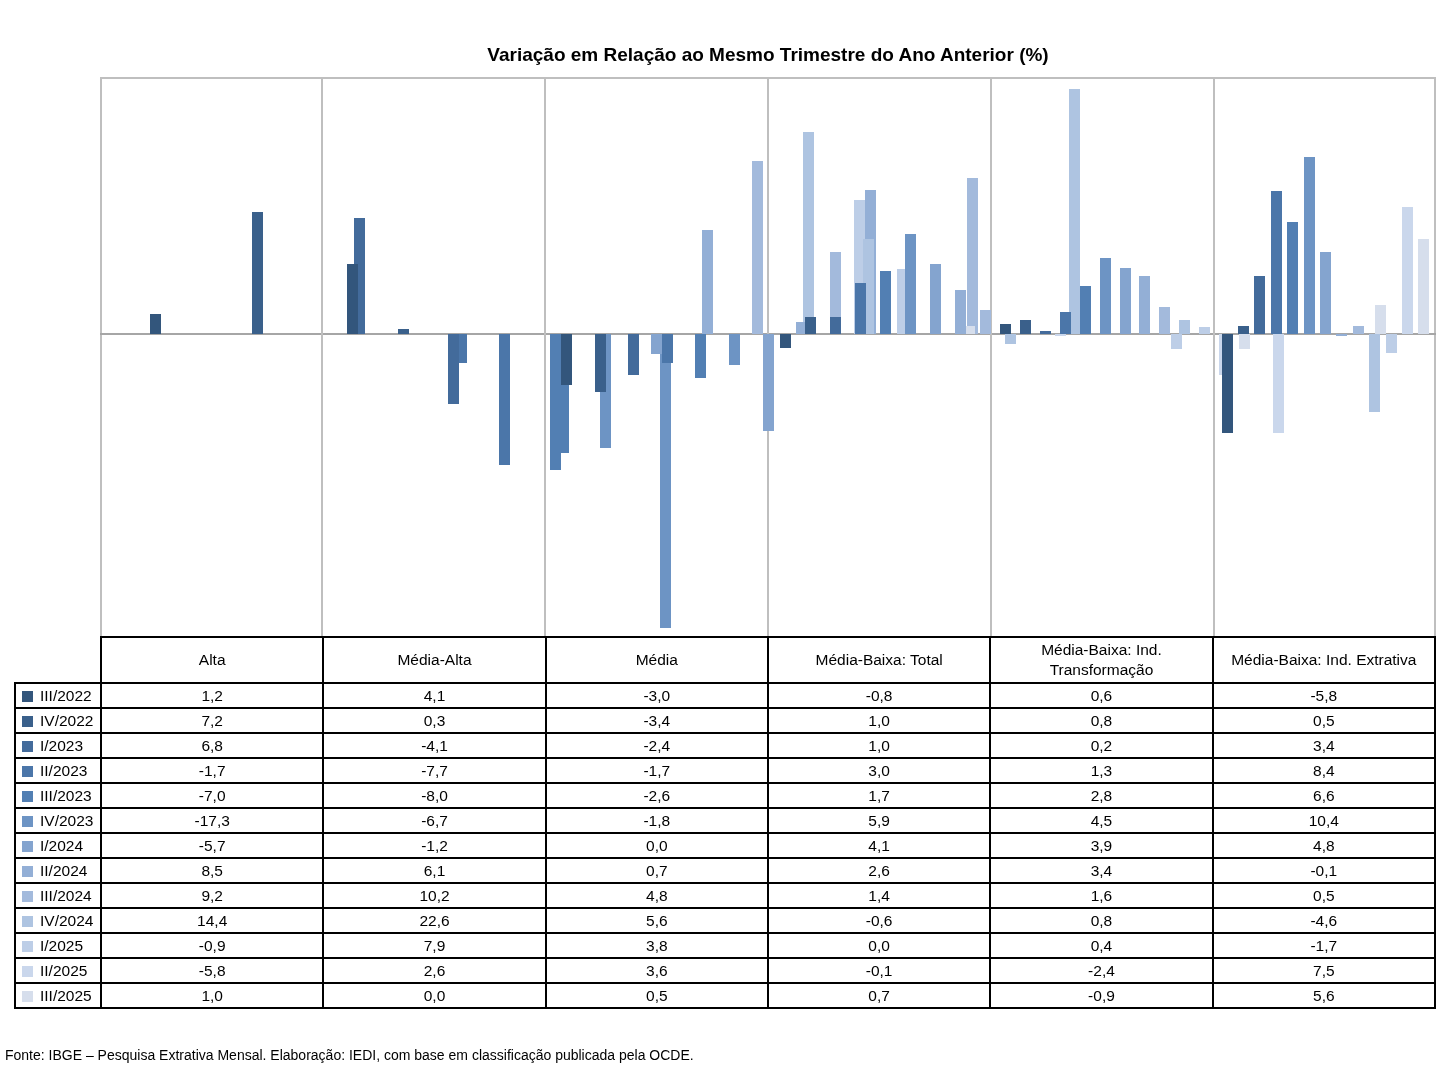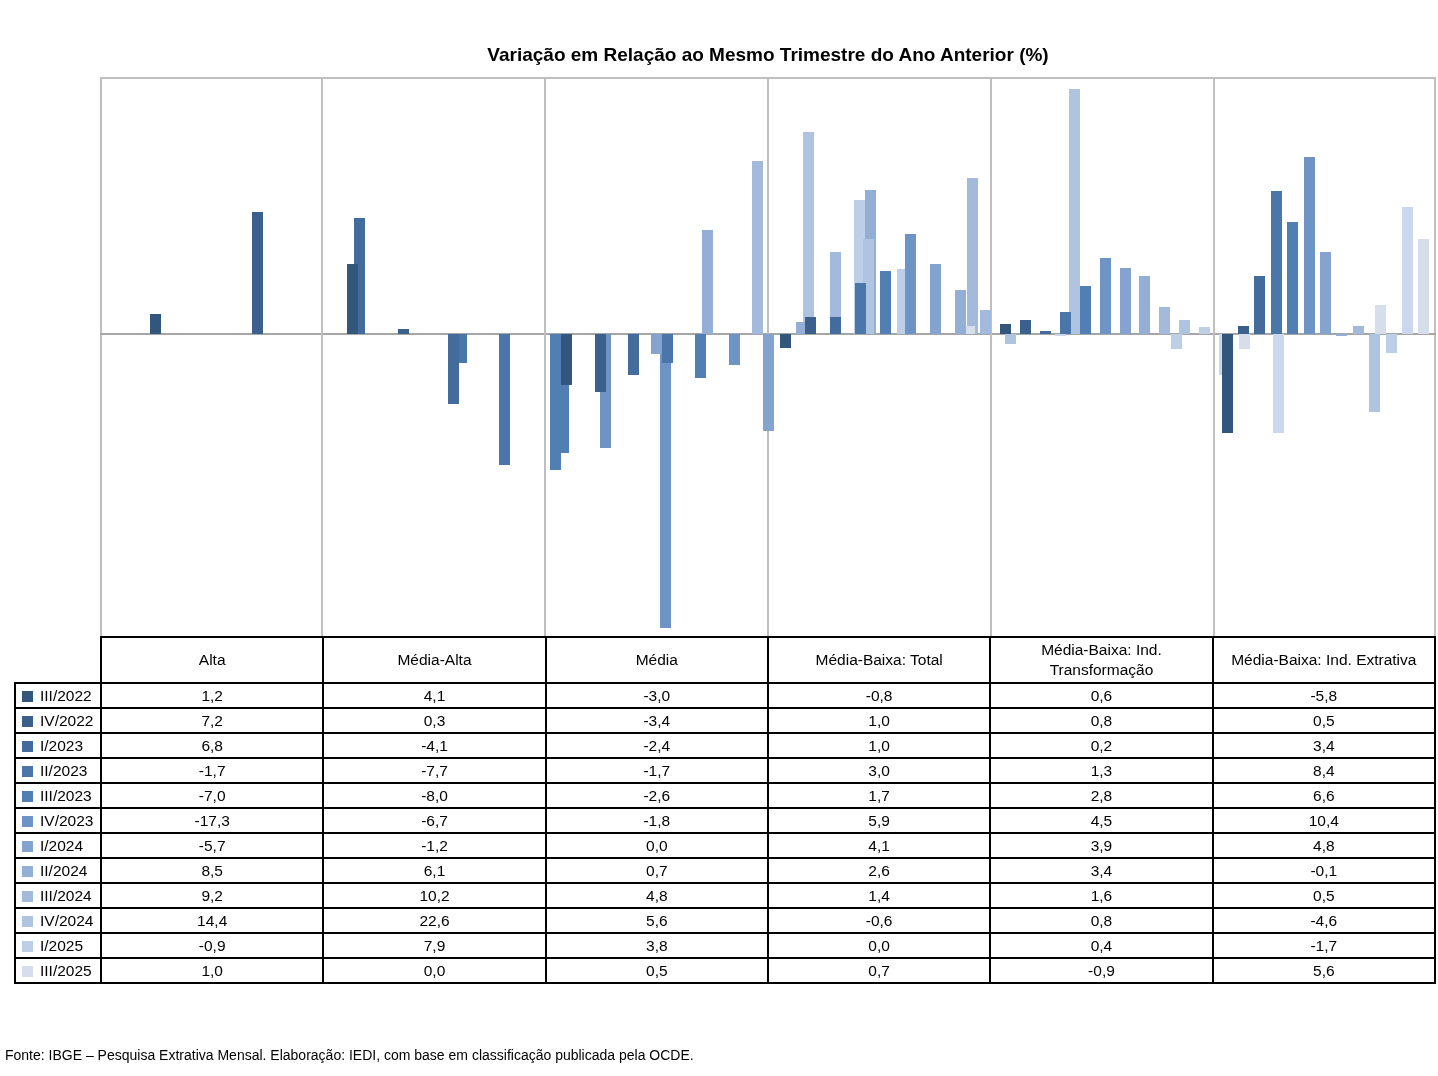--- a/index.html
+++ b/index.html
@@ -249,20 +249,29 @@
         <tr>
           <td class="rowlabel"><span class="swatch" style="background: rgb(189, 206, 231);"></span>I/2025</td>
           <td>-0,9</td>
           <td>7,9</td>
           <td>3,8</td>
           <td>0,0</td>
           <td>0,4</td>
           <td>-1,7</td>
         </tr>
         <tr>
+          <td class="rowlabel"><span class="swatch" style="background: rgb(202, 215, 236);"></span>II/2025</td>
+          <td>-5,8</td>
+          <td>2,6</td>
+          <td>3,6</td>
+          <td>-0,1</td>
+          <td>-2,4</td>
+          <td>7,5</td>
+        </tr>
+        <tr>
           <td class="rowlabel"><span class="swatch" style="background: rgb(214, 222, 236);"></span>III/2025</td>
           <td>1,0</td>
           <td>0,0</td>
           <td>0,5</td>
           <td>0,7</td>
           <td>-0,9</td>
           <td>5,6</td>
         </tr>
       </tbody>
   </table>

